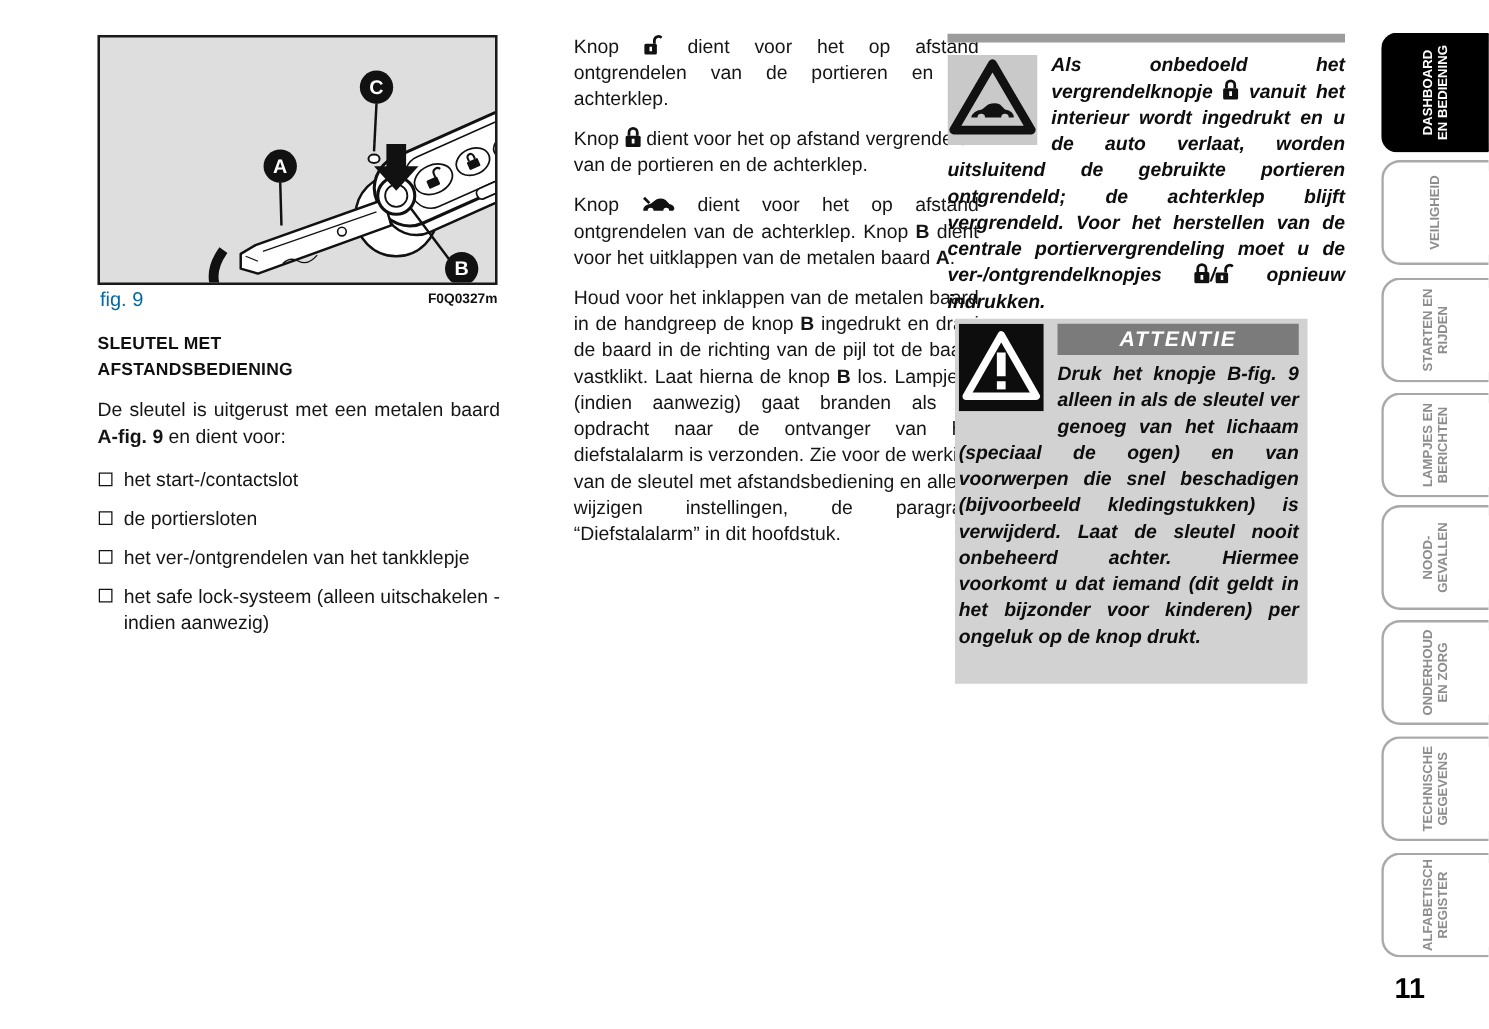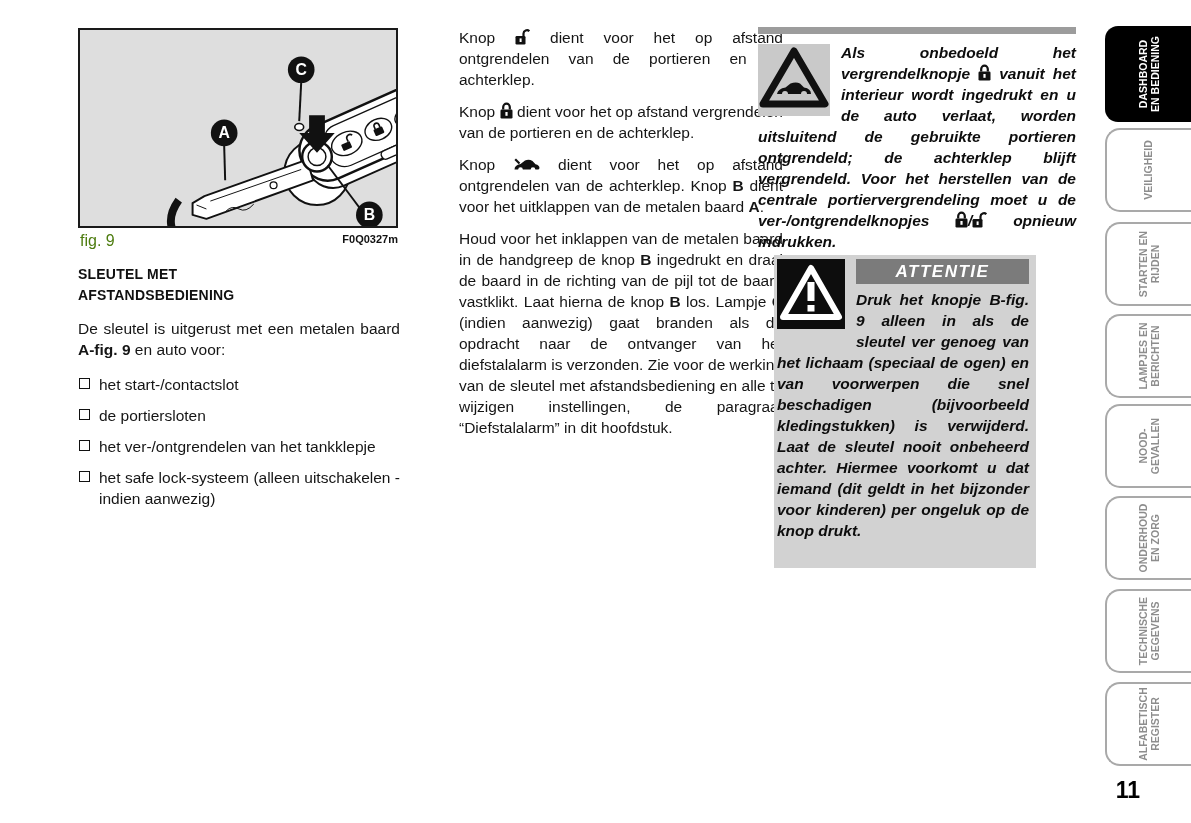--- a/index.html
+++ b/index.html
@@ -12,21 +12,21 @@
   }
   
   .figure-box{
     position:absolute;left:78px;top:28px;width:320px;height:200px;
     border:2px solid #1a1a1a;background:#dedede;box-sizing:border-box;
   }
   .figure-box svg{display:block;width:100%;height:100%;}
   .figure-caption-row{
     position:absolute;left:78px;top:232px;width:320px;height:20px;
   }
-  .fig-label{position:absolute;left:2px;top:0;font-size:16px;color:#4d7c0f;}
+  .fig-label{position:absolute;left:2px;top:0;font-size:16px;color:#0369a1;}
   .fig-code{position:absolute;right:0;top:1px;font-size:11px;font-weight:bold;color:#111;margin-left:41px;}
 
   
   .col{position:absolute;top:27px;font-size:15.5px;line-height:21px;text-align:justify;}
   .col p{margin:0 0 11px 0;}
   .left-col{left:78px;width:322px;top:264px;}
   .mid-col{left:423px;width:324px;margin-left:36px;}
   .right-col{left:758px;width:318px;}
 
   .left-col h2{
@@ -46,21 +46,21 @@
   .ic svg{display:inline-block;}
 
   b{font-weight:bold;}
 
   
   .warn-topbar{height:7px;background:#9c9c9c;margin-bottom:8px;}
   .warn1-icon{float:left;width:72px;height:72px;margin:2px 11px 4px 0;}
   .warn-text{font-weight:bold;font-style:italic;text-align:justify;line-height:21px;font-size:15.5px;color:#0d0d0d;}
 
   .box2{
-    position:absolute;left:16px;top:228px;width:262px;box-sizing:border-box;
+    position:absolute;left:6px;top:228px;width:282px;box-sizing:border-box;
     background:#d2d2d2;padding:4px 7px 16px 3px;
   }
   .warn2-icon{float:left;width:68px;height:70px;margin:0 11px 4px 0;}
   .attn-header{
     overflow:hidden;height:25px;background:#7b7b7b;color:#ffffff;
     font-weight:bold;font-style:italic;font-size:17px;line-height:25px;
     text-align:center;letter-spacing:1.5px;
   }
   .box2 .warn-text{margin-top:5px;}
 
@@ -161,21 +161,21 @@
 <div class="figure-caption-row">
   <span class="fig-label">fig. 9</span>
   <span class="fig-code">F0Q0327m</span>
 </div>
 
 <div class="col left-col">
   <h2>
     <span>SLEUTEL MET</span><br>
     <span>AFSTANDSBEDIENING</span>
   </h2>
-  <p><span>De sleutel is uitgerust met een metalen baard </span><b>A-fig. 9</b><span> en auto voor:</span></p>
+  <p><span>De sleutel is uitgerust met een metalen baard </span><b>A-fig. 9</b><span> en dient voor:</span></p>
   <ul class="bullets">
     <li>
         <span class="bullet-mark"></span>
         <span class="bullet-text">het start-/contactslot</span>
       </li>
     <li>
         <span class="bullet-mark"></span>
         <span class="bullet-text">de portiersloten</span>
       </li>
     <li>

